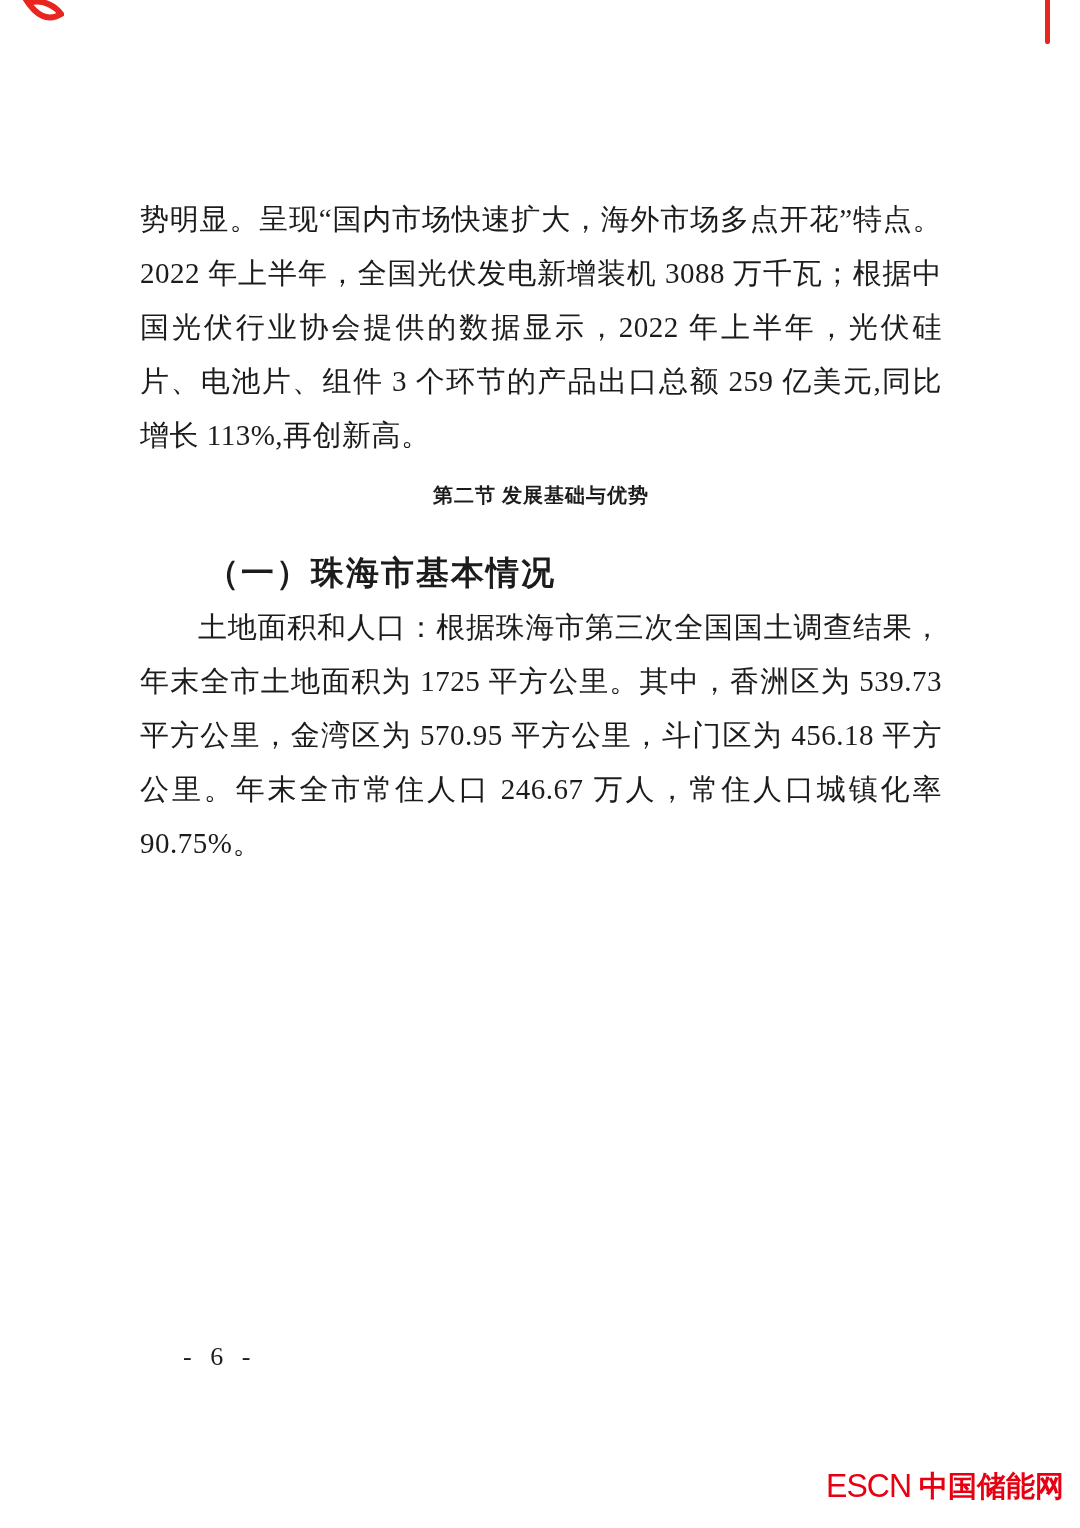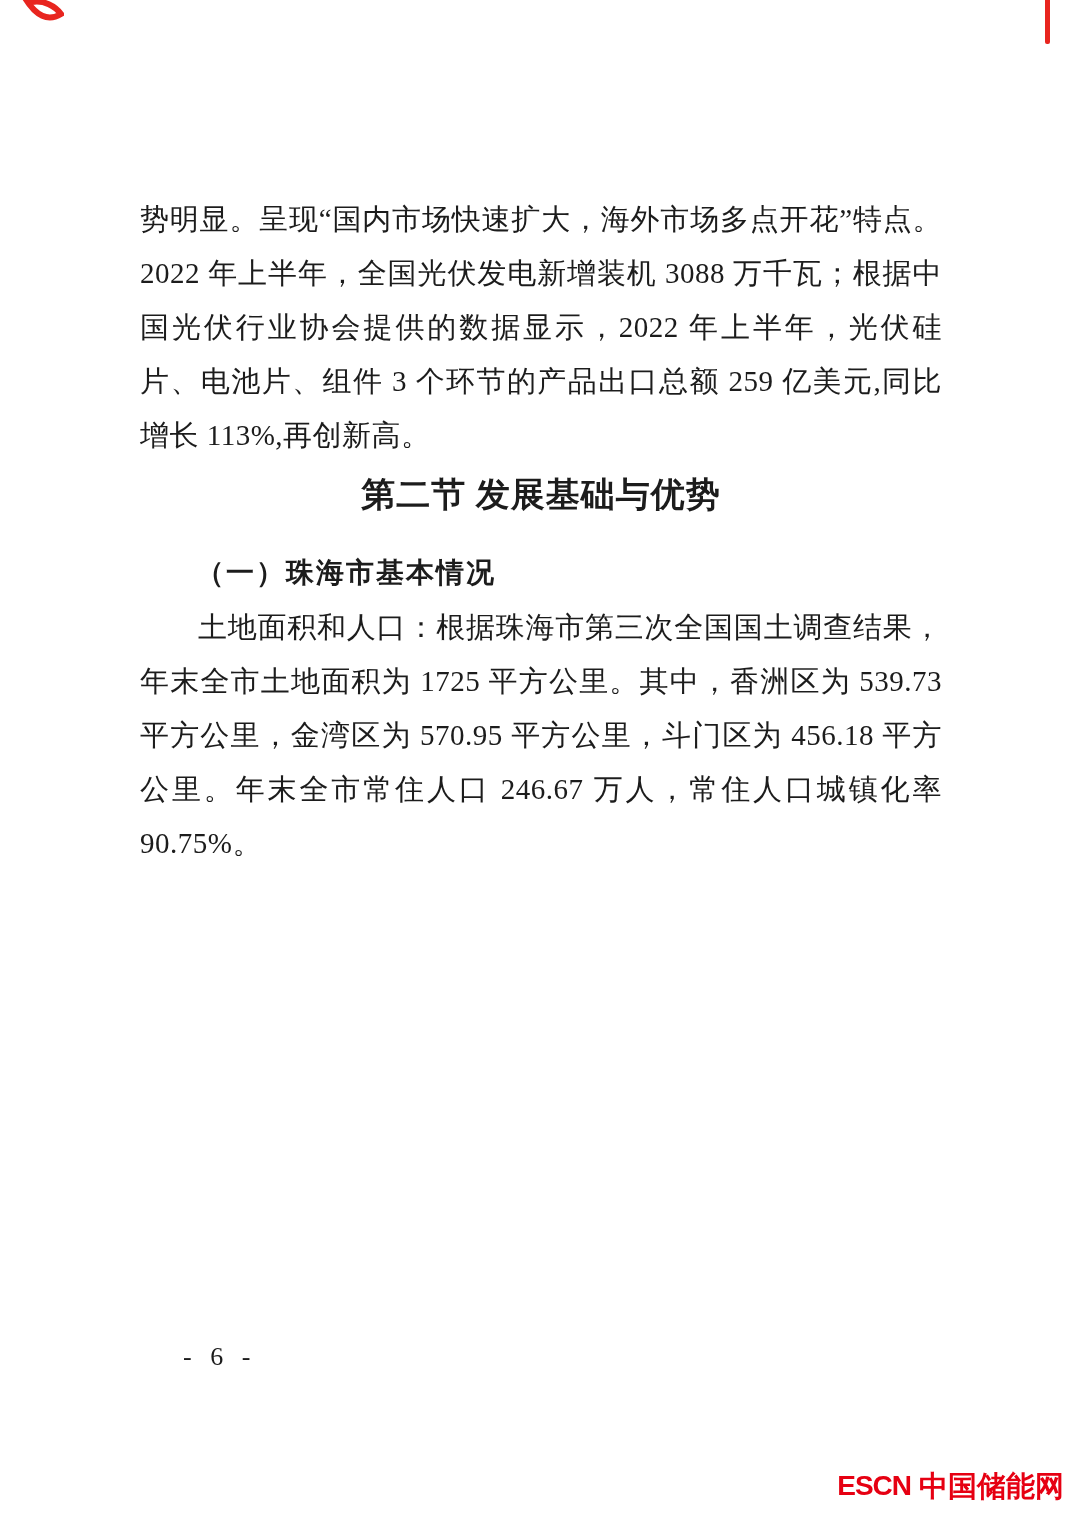--- a/index.html
+++ b/index.html
@@ -31,28 +31,28 @@
     margin:0;
     text-indent:0;
   }
   .para.indented{
     text-indent:2em;
   }
   .section-heading{
     margin:6px 0 24px 0;
     text-align:center;
     font-weight:bold;
-    font-size:34px;
+    font-size:20px;
     text-indent:0;
     letter-spacing:1px;
   }
   .subsection-heading{
     margin:0;
     text-indent:2em;
-    font-size:28px;
+    font-size:33px;
     letter-spacing:2px;
   }
   
   .page-number{
     position:absolute;
     left:183px;top:1342px;
     font-size:26px;
     line-height:30px;
     color:#1c1c1c;
     letter-spacing:6px;
@@ -60,22 +60,22 @@
   
   .watermark{
     position:absolute;
     right:16px;top:1470px;
     display:flex;
     align-items:center;
     white-space:nowrap;
     font-family:"Liberation Sans","DejaVu Sans",sans-serif;
   }
   .watermark .latin{
-    font-weight:700;
-    font-size:28px;
+    font-weight:400;
+    font-size:32px;
     letter-spacing:-1px;
     line-height:32px;
     transform:scaleY(1.02);
   }
   .watermark .cn{
     font-weight:bold;
     font-size:29px;
     line-height:32px;
     margin-left:8px;
     letter-spacing:0px;

